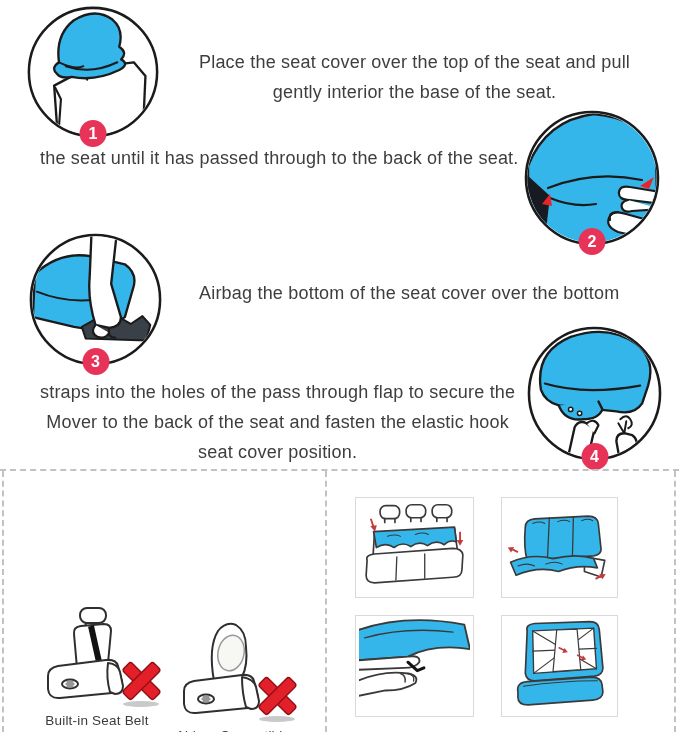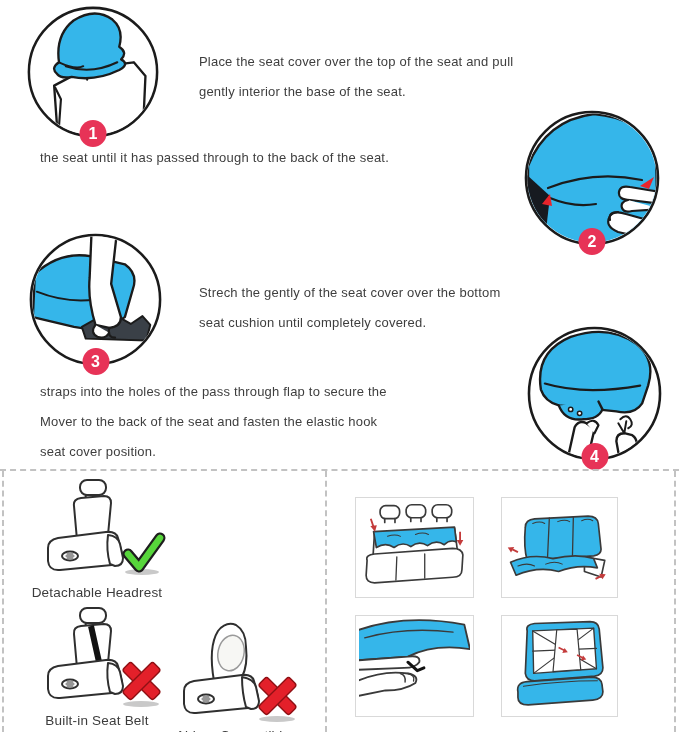--- a/index.html
+++ b/index.html
@@ -1,18 +1,18 @@
 <!DOCTYPE html>
 <html><head>
 <meta charset="utf-8">
 <style>
   html,body{margin:0;padding:0;background:#fff;}
   .page{position:relative;width:679px;height:732px;background:#fff;overflow:hidden;
         font-family:"Liberation Sans",sans-serif;color:#3e3e3e;}
-  .step-text{position:absolute;font-size:13px;line-height:30px;letter-spacing:.2px;white-space:nowrap;}
+  .step-text{position:absolute;font-size:18px;line-height:30px;letter-spacing:.2px;white-space:nowrap;text-align:center;}
   .step-text span{display:block;}
   .circle-illus{position:absolute;}
   .circle-illus svg{display:block;width:100%;height:100%;}
   .badge{position:absolute;left:50%;bottom:-7px;transform:translateX(-50%);
          width:27px;height:27px;border-radius:50%;background:#e73357;color:#fff;
          font-weight:bold;font-size:16px;display:flex;align-items:center;justify-content:center;}
   .divider-h{position:absolute;left:0;top:469px;width:679px;border-top:2px dashed #c2c2c2;}
   .divider-v{position:absolute;top:471px;height:261px;border-left:2px dashed #c2c2c2;}
   .compat-cell{position:absolute;width:150px;text-align:center;}
   .compat-cell svg{display:block;margin:0 auto;}
@@ -89,22 +89,21 @@
         <path d="M10 62 Q40 74 70 70" fill="none" stroke-width="2"></path>
         <path d="M56 98 L70 90 L82 97 L94 88 L106 95 L118 87 L126 96 L122 112 L60 110 Z" fill="#3a4047" stroke-width="2"></path>
         <path d="M66 0 L92 0 L86 54 L96 88 Q96 98 84 99 L70 96 Q62 70 64 48 Z" fill="#fff" stroke-width="2.4"></path>
         <path d="M70 96 q-6 8 2 12 q8 3 12 -4" fill="#fff" stroke-width="2.2"></path>
         <path d="M84 99 q-2 10 6 10" fill="none" stroke-width="2.2"></path>
       </g>
     </svg>
     <div class="badge">3</div>
   </div>
   <div class="step-text" style="left:199px;top:278px">
-    <span>Strech the gently of the seat cover over the bottom</span>
-    <span>seat cushion until completely covered.</span>
+    <span>Airbag the bottom of the seat cover over the bottom</span>
   </div>
 
   <div class="step-text" style="left:40px;top:377px">
     <span>straps into the holes of the pass through flap to secure the</span>
     <span>Mover to the back of the seat and fasten the elastic hook</span>
     <span>seat cover position.</span>
   </div>
   <div class="circle-illus" style="left:525px;top:324px;width:139px;height:139px">
     <svg viewBox="0 0 140 140">
       <defs>
@@ -127,39 +126,20 @@
       </g>
     </svg>
     <div class="badge">4</div>
   </div>
 
   <div class="divider-h"></div>
   <div class="divider-v" style="left:325px"></div>
   <div class="divider-v" style="left:2px"></div>
   <div class="divider-v" style="left:674px"></div>
 
-  <div class="compat-cell" style="left:22px;top:476px">
-    <svg width="150" height="106" viewBox="0 0 150 106">
-      <g transform="translate(18,2)" stroke="#2f2f2f" stroke-width="2" fill="#fff" stroke-linejoin="round" stroke-linecap="round">
-        <rect x="40" y="2" width="26" height="15" rx="7"></rect>
-        <path d="M46 17 l-1 5 M59 17 l1 5" fill="none"></path>
-        <path d="M34 28 Q33 21 41 20 L64 18 Q71 18 71 25 L68 57 L37 62 Z"></path>
-        <path d="M8 70 Q8 62 18 60 L66 54 Q76 53 78 60 L82 76 Q83 85 72 87 L20 92 Q9 93 8 83 Z"></path>
-        <path d="M68 57 Q78 58 80 66 L83 80 Q83 88 75 88 L70 86 Q66 72 68 57 Z"></path>
-        <ellipse cx="30" cy="78" rx="8" ry="4.5"></ellipse>
-        <path d="M26 78 h8 M27 76 h6 M27 80 h6" stroke-width="1"></path>
-      </g>
-      <g transform="translate(100,54)">
-        <ellipse cx="20" cy="42" rx="17" ry="3" fill="#c9c9c9"></ellipse>
-        <path d="M6 24 L17 37 L38 8" fill="none" stroke="#1e1e1e" stroke-width="11" stroke-linecap="round" stroke-linejoin="round"></path>
-        <path d="M6 24 L17 37 L38 8" fill="none" stroke="#57d63b" stroke-width="6.5" stroke-linecap="round" stroke-linejoin="round"></path>
-      </g>
-    </svg>
-    <div class="compat-label">Detachable Headrest</div>
-  </div>
 
 
   <div class="compat-cell" style="left:22px;top:604px">
     <svg width="150" height="106" viewBox="0 0 150 106">
       <g transform="translate(18,2)" stroke="#2f2f2f" stroke-width="2" fill="#fff" stroke-linejoin="round" stroke-linecap="round">
         <rect x="40" y="2" width="26" height="15" rx="7"></rect>
         <path d="M46 17 l-1 5 M59 17 l1 5" fill="none"></path>
         <path d="M34 28 Q33 21 41 20 L64 18 Q71 18 71 25 L68 57 L37 62 Z"></path>
         <path d="M51 20 L59 56 L62 66" fill="none" stroke="#121212" stroke-width="6" stroke-linecap="butt"></path>
         <path d="M8 70 Q8 62 18 60 L66 54 Q76 53 78 60 L82 76 Q83 85 72 87 L20 92 Q9 93 8 83 Z"></path>

